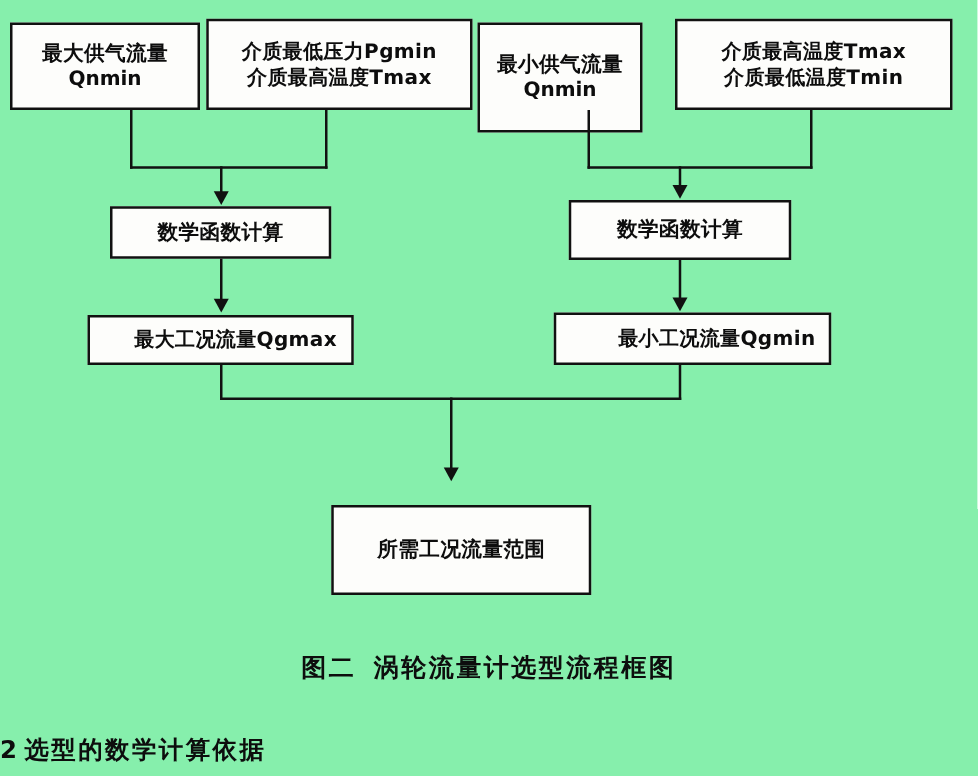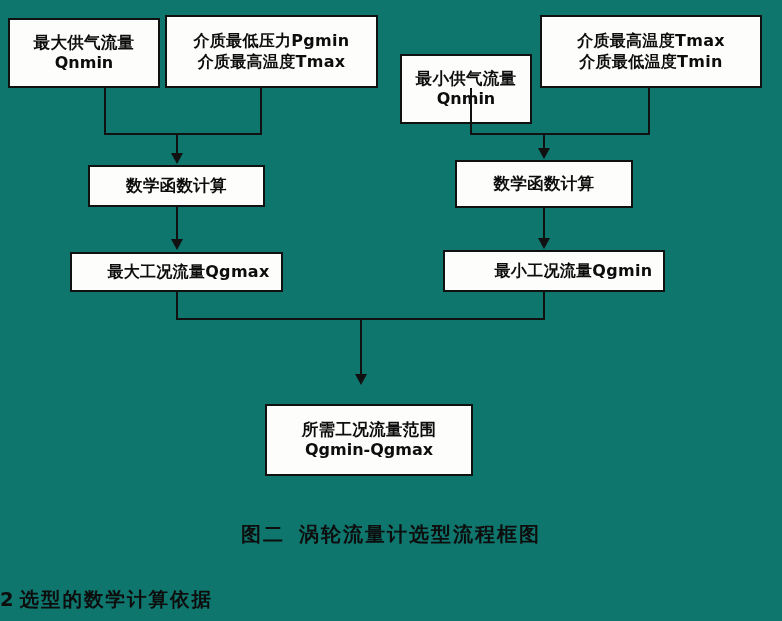--- a/index.html
+++ b/index.html
@@ -4,21 +4,21 @@
 <style>
   html, body {
     margin: 0;
     padding: 0;
     background: #ffffff;
   }
   #page {
     position: relative;
     width: 782px;
     height: 621px;
-    background: #0f766e;
+    background: #86efac;
     overflow: hidden;
     font-family: "DejaVu Sans", "Liberation Sans", sans-serif;
     color: #0d0d0d;
   }
 
   
   .node {
     position: absolute;
     box-sizing: border-box;
     border: 2px solid #111111;
@@ -102,21 +102,21 @@
   <div class="node" style="left:8px; top:18px; width:152px; height:70px;">
     <span class="ln cn">最大供气流量</span>
     <span class="ln lat">Qnmin</span>
   </div>
 
   <div class="node" style="left:165px; top:15px; width:213px; height:73px;">
     <span class="ln mix">介质最低压力Pgmin</span>
     <span class="ln mix">介质最高温度Tmax</span>
   </div>
 
-  <div class="node" style="left:400px; top:18px; width:132px; height:70px;margin-top:36px;">
+  <div class="node" style="left:382px; top:18px; width:132px; height:88px;">
     <span class="ln cn">最小供气流量</span>
     <span class="ln lat">Qnmin</span>
   </div>
 
   <div class="node" style="left:540px; top:15px; width:222px; height:73px;">
     <span class="ln mix">介质最高温度Tmax</span>
     <span class="ln mix">介质最低温度Tmin</span>
   </div>
 
   <div class="vline" style="left:104px; top:88px; height:47px;"></div>
@@ -154,21 +154,20 @@
   </div>
 
   <div class="vline" style="left:176px; top:292px; height:28px;"></div>
   <div class="vline" style="left:543px; top:292px; height:28px;"></div>
   <div class="hline" style="left:176px; top:318px; width:369px;"></div>
   <div class="vline" style="left:360px; top:318px; height:58px;"></div>
   <div class="arrowhead" style="left:355px; top:374px;"></div>
 
   <div class="node" style="left:265px; top:388px; width:208px; height:72px;margin-top:16px;">
     <span class="ln cn">所需工况流量范围</span>
-    <span class="ln lat">Qgmin-Qgmax</span>
   </div>
 
   <div class="caption" style="top:521px;">
     <span>图二</span><span class="gap"></span><span>涡轮流量计选型流程框图</span>
   </div>
 
   <div class="section-heading" style="top:586px;">
     <span class="num">2</span><span>选型的数学计算依据</span>
   </div>
 

